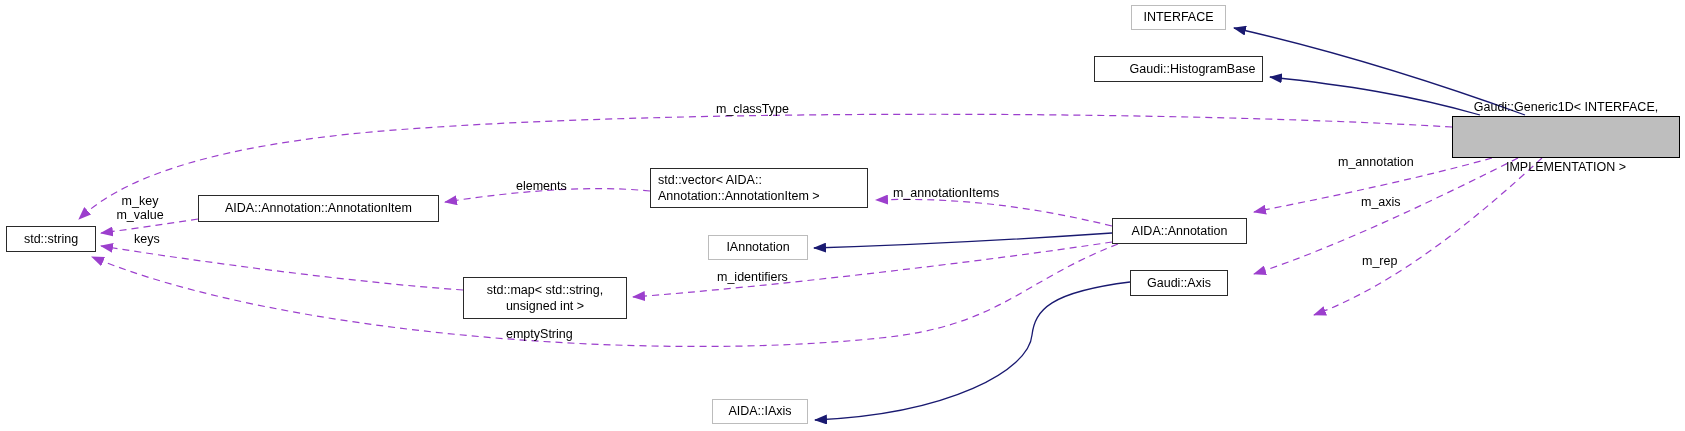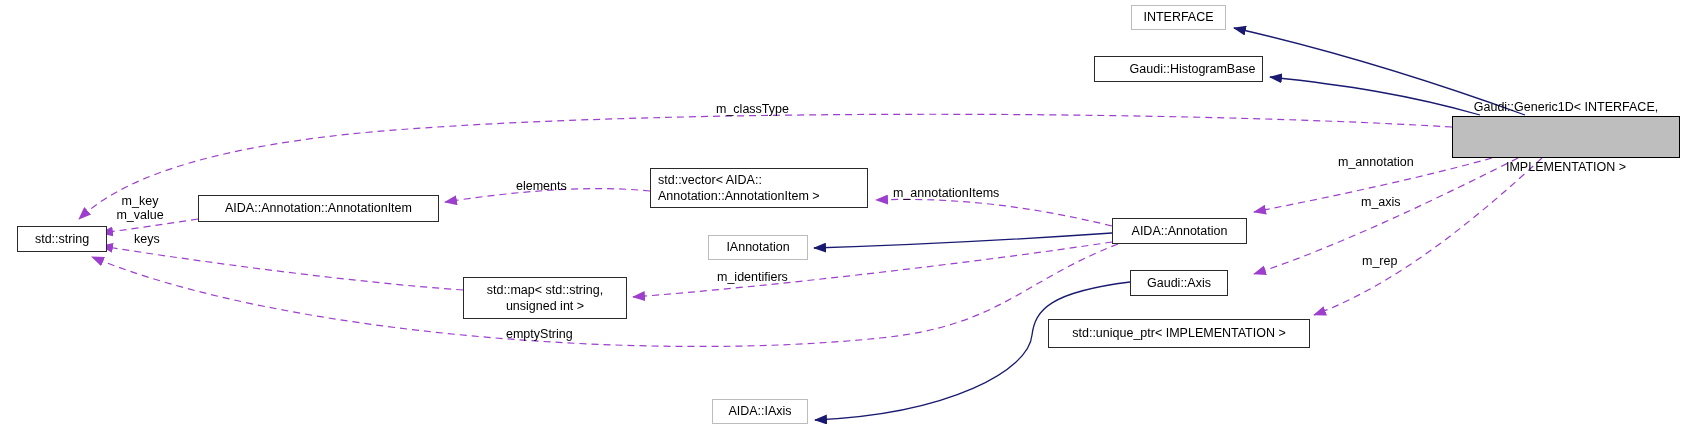--- a/index.html
+++ b/index.html
@@ -51,21 +51,21 @@
       <path d="M 1542,158 C 1480,215 1400,283 1314,315" marker-end="url(#arrow-purple)"></path>
       <path d="M 1112,226 C 1030,206 955,197 876,200" marker-end="url(#arrow-purple)"></path>
       <path d="M 1112,242 C 980,262 765,287 633,297" marker-end="url(#arrow-purple)"></path>
       <path d="M 650,191 C 590,185 517,191 445,202" marker-end="url(#arrow-purple)"></path>
       <path d="M 198,219 C 165,224 132,229 101,233" marker-end="url(#arrow-purple)"></path>
       <path d="M 463,290 C 360,283 200,262 101,246" marker-end="url(#arrow-purple)"></path>
       <path d="M 1118,244 C 1020,282 1000,326 880,338 C 650,362 280,335 92,257" marker-end="url(#arrow-purple)"></path>
     </g>
   </svg>
 
-  <div class="node" style="left:17px;top:226px;width:90px;height:26px;">
+  <div class="node" style="left:6px;top:226px;width:90px;height:26px;">
     <span>std::string</span>
   </div>
 
   <div class="node" style="left:198px;top:195px;width:241px;height:27px;">
     <span>AIDA::Annotation::AnnotationItem</span>
   </div>
 
   <div class="node left-align" style="left:650px;top:168px;width:218px;height:40px;">
     <span>std::vector&lt; AIDA::</span>
     <span>Annotation::AnnotationItem &gt;</span>
@@ -81,23 +81,20 @@
 
   <div class="node" style="left:463px;top:277px;width:164px;height:42px;">
     <span>std::map&lt; std::string,</span>
     <span>unsigned int &gt;</span>
   </div>
 
   <div class="node" style="left:1130px;top:270px;width:98px;height:26px;">
     <span>Gaudi::Axis</span>
   </div>
 
-  <div class="node" style="left:1048px;top:319px;width:262px;height:29px;">
-    <span>std::unique_ptr&lt; IMPLEMENTATION &gt;</span>
-  </div>
 
   <div class="node external" style="left:712px;top:399px;width:96px;height:25px;">
     <span>AIDA::IAxis</span>
   </div>
 
   <div class="node external" style="left:1131px;top:5px;width:95px;height:25px;">
     <span>INTERFACE</span>
   </div>
 
   <div class="node" style="left:1094px;top:56px;width:169px;height:26px;padding-left:28px;">

